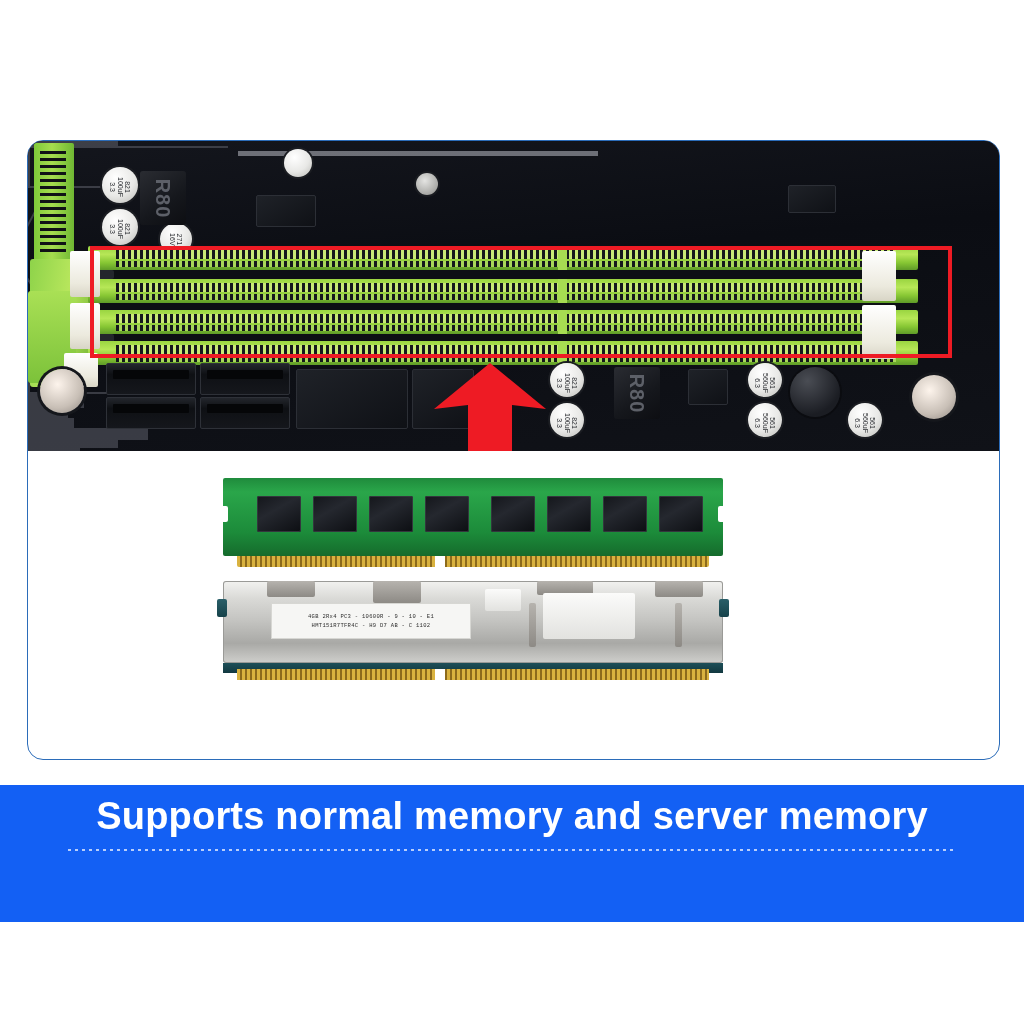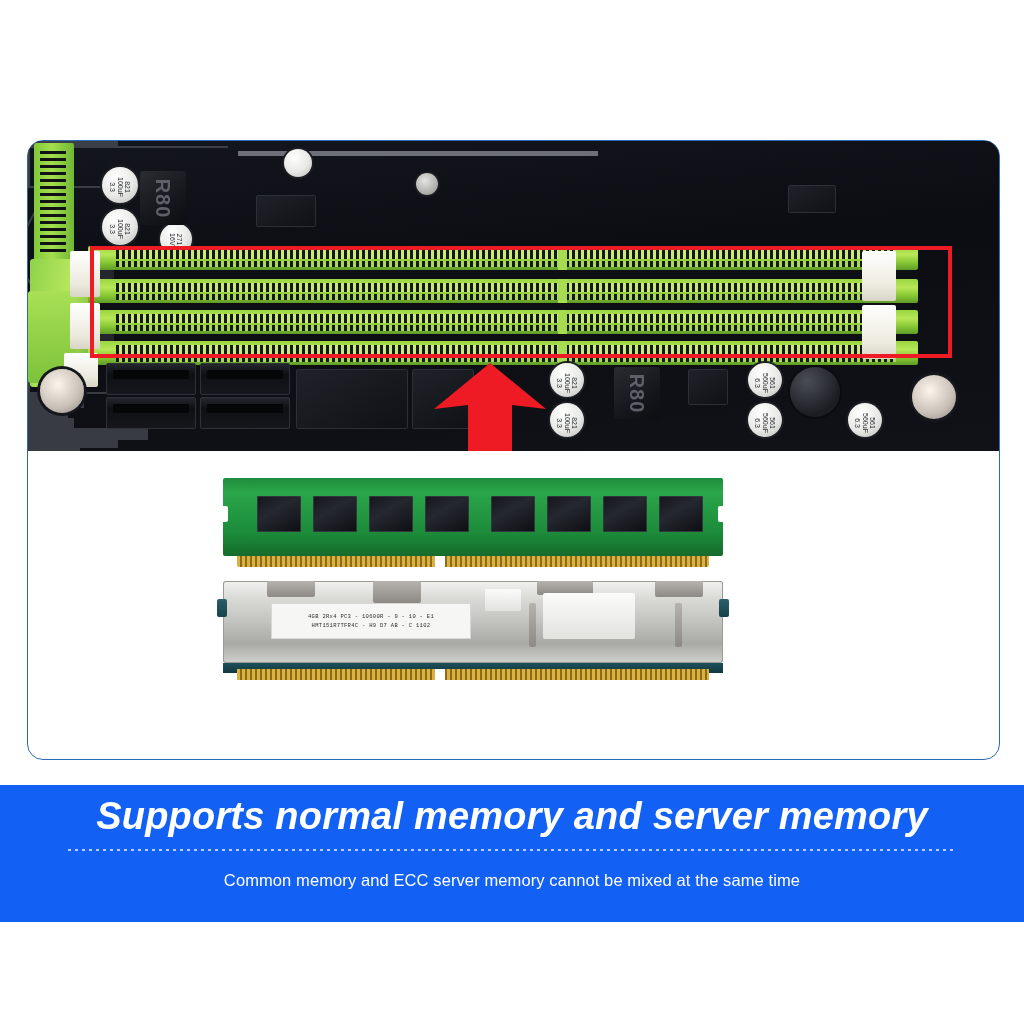--- a/index.html
+++ b/index.html
@@ -279,21 +279,20 @@
   }
   #banner-headline{
     color:#ffffff;
     font-size:38px;
     font-weight:bold;
     text-align:center;
     letter-spacing:.2px;
     line-height:1.15;
     font-family:"Liberation Sans", sans-serif;
     margin:0;
-    font-style:italic;
   }
   #banner-divider{
     margin:10px auto 0 auto;
     width:888px;height:2px;
     background:repeating-linear-gradient(90deg,#b9cffb 0 3px,transparent 3px 7px);
   }
   #banner-subline{
     margin-top:20px;
     color:#ffffff;
     font-size:16.5px;
@@ -484,14 +483,13 @@
     <div class="ram-pcb-teal"></div>
     <div class="ram-gold2"></div>
     <div class="ram-notch2" style="left:212px;"></div>
   </div>
 
 </div>
 
 <div id="promo-banner">
   <div id="banner-headline">Supports normal memory and server memory</div>
   <div id="banner-divider"></div>
-  <div id="banner-subline">Common memory and ECC server memory cannot be mixed at the same time</div>
 </div>
 
 </body></html>

